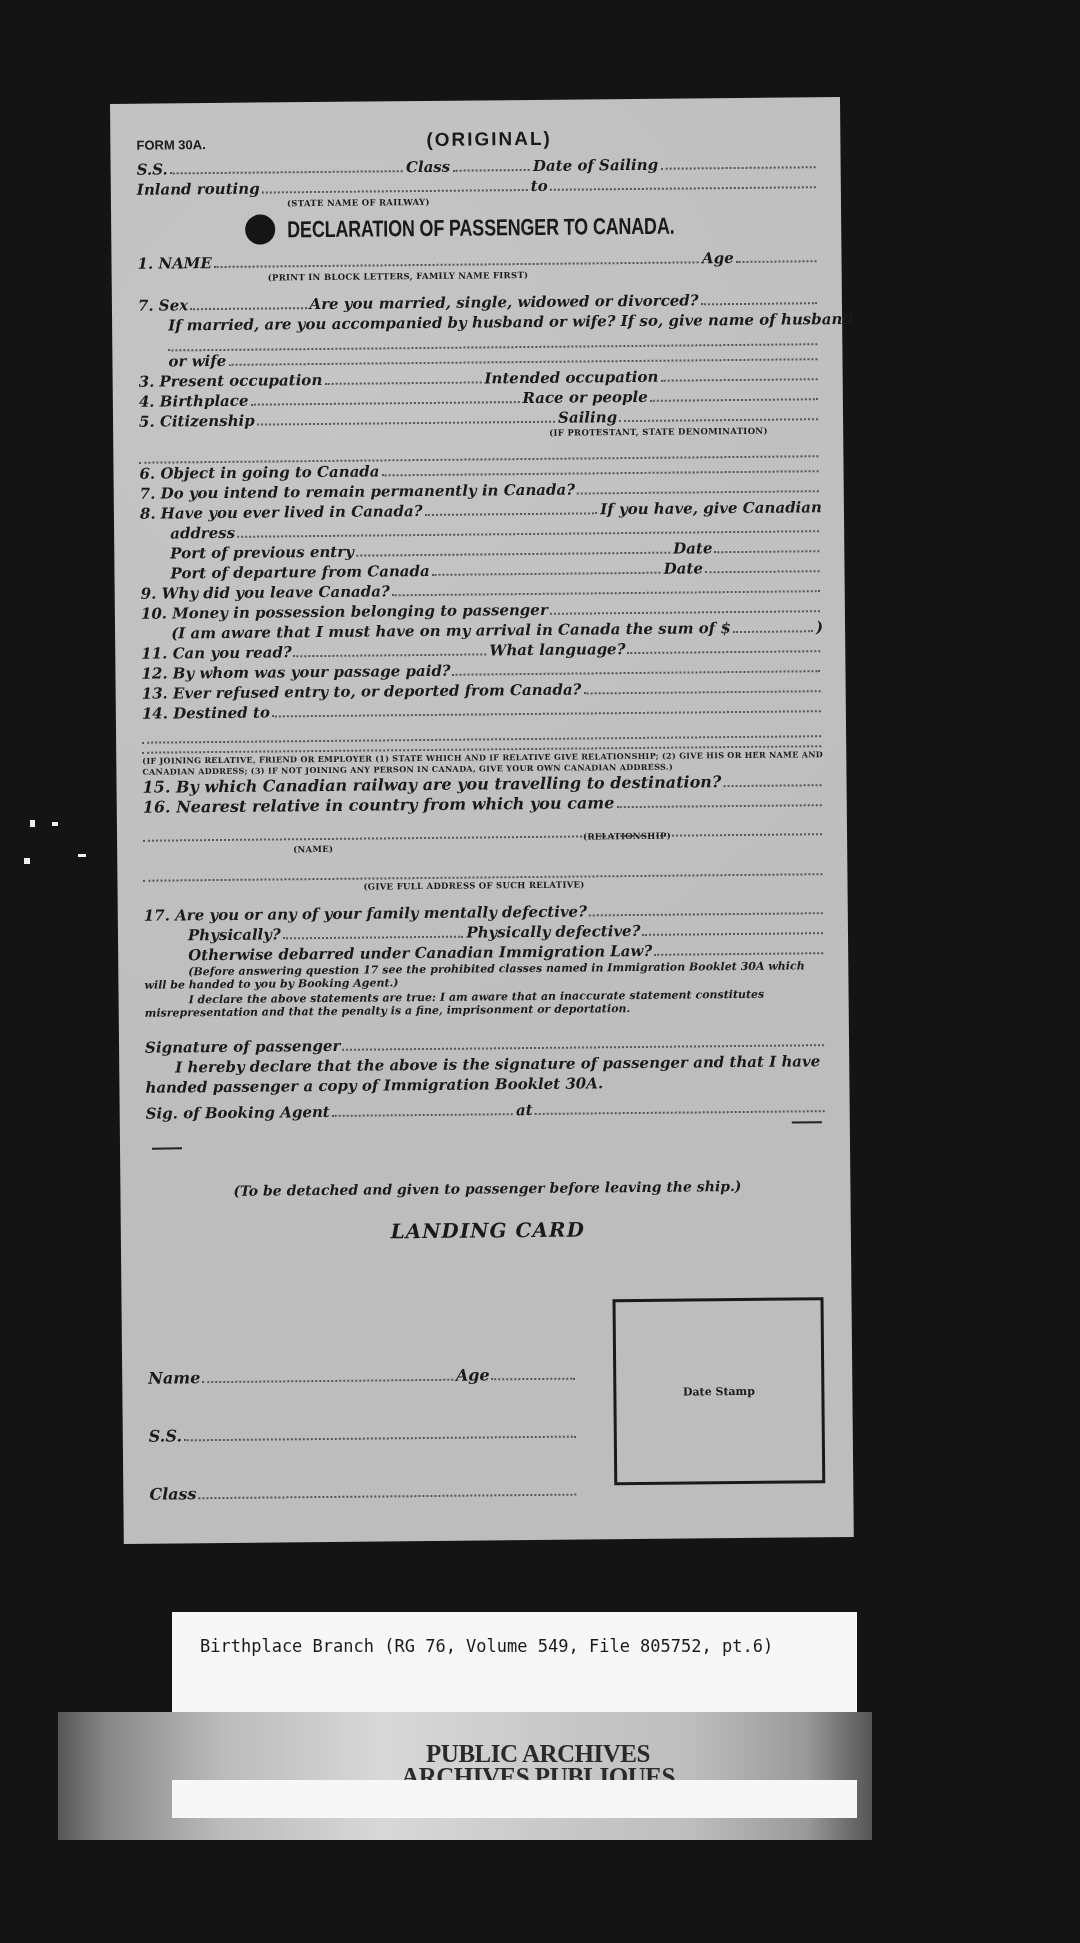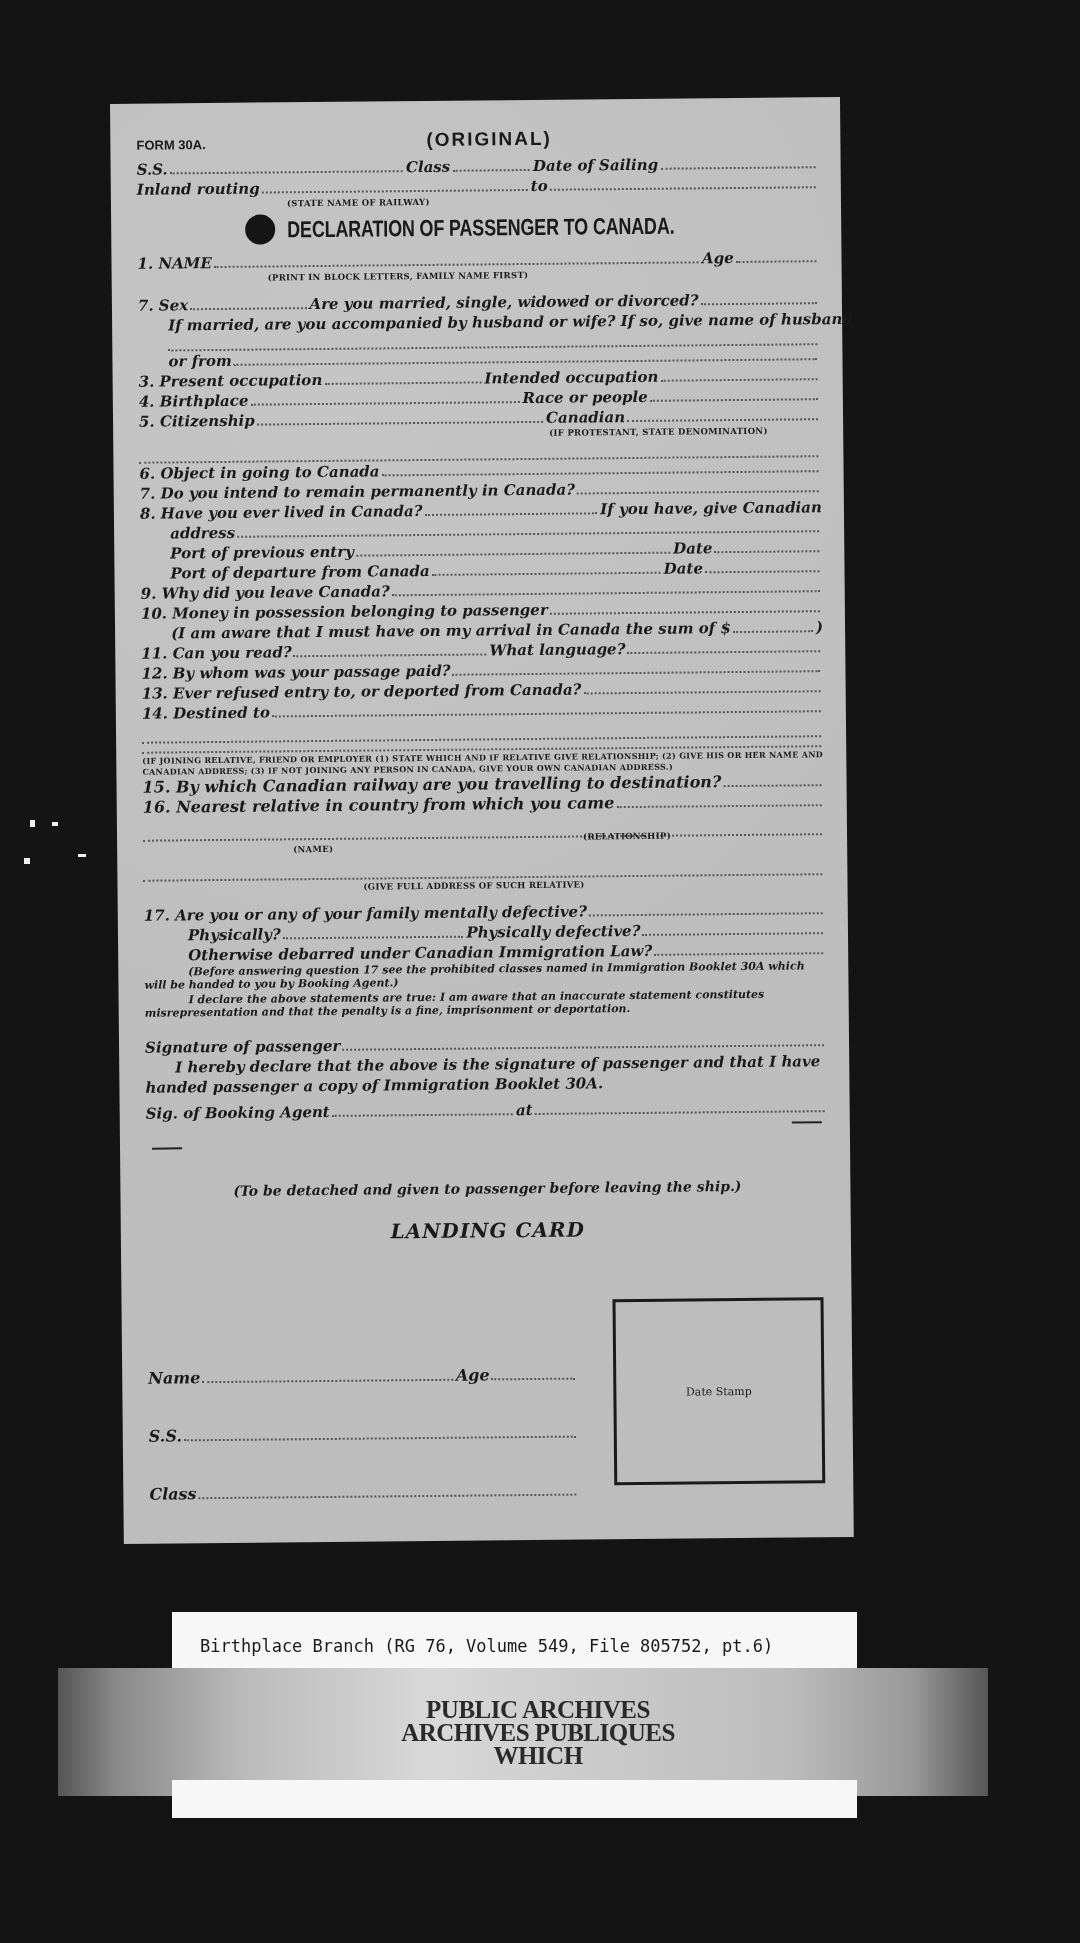--- a/index.html
+++ b/index.html
@@ -25,29 +25,29 @@
     .original { position: absolute; left: 290px; top: 2px; font-family: "Liberation Sans", sans-serif; font-weight: bold; font-size: 19px; letter-spacing: 2px; }
     .title-row { display: flex; align-items: center; margin: 6px 0 8px 108px; }
     .bullet { width: 30px; height: 30px; border-radius: 50%; background: #151515; margin-right: 12px; }
     .title { font-family: "Liberation Sans", sans-serif; font-weight: bold; font-size: 23px; transform: scaleX(0.78); transform-origin: left; letter-spacing: -0.2px; }
     .gap6 { height: 6px; } .gap12 { height: 12px; } .gap18 { height: 18px; }
     .note { font-style: italic; font-weight: bold; font-size: 11px; line-height: 13px; white-space: normal; }
     .dotline { border-bottom: 2px dotted #555; height: 14px; margin-right: 3px; }
     .landing-title { text-align: center; font-style: italic; font-weight: bold; font-size: 20px; letter-spacing: 1px; margin: 22px 0 0 0; }
     .detach { text-align: center; font-style: italic; font-weight: bold; font-size: 14px; margin-top: 30px; }
     .stamp-box { position: absolute; right: 28px; top: 1200px; width: 205px; height: 180px; border: 3px solid #1a1a1a; display: flex; align-items: center; justify-content: center; }
-    .stamp-label { font-weight: normal; font-size: 11px; }
+    .stamp-label { font-weight: bold; font-size: 11px; }
     .landing-fields { position: absolute; left: 26px; top: 1265px; width: 430px; }
     .landing-fields .row { font-size: 16px; margin-bottom: 38px; }
     .ref-label {
       position: absolute; left: 172px; top: 1612px; width: 685px; height: 100px; background: #f7f7f7;
       font-family: "DejaVu Sans Mono", monospace; font-size: 17px; padding: 24px 0 0 28px; box-sizing: border-box;
     }
     .archive-band {
-      position: absolute; left: 58px; top: 1668px; width: 930px; height: 128px;
+      position: absolute; left: 58px; top: 1712px; width: 814px; height: 128px;
       background: linear-gradient(90deg, #555 0%, #888 6%, #bbb 20%, #d8d8d8 40%, #c9c9c9 60%, #bdbdbd 78%, #999 92%, #555 100%);
     }
     .archive-band .stamp {
       position: absolute; left: 300px; top: 30px; width: 360px; text-align: center;
       font-family: "Liberation Serif", serif; font-weight: bold; font-size: 25px; line-height: 23px; color: #2a2a2a; letter-spacing: -0.5px;
     }
     .bottom-label { position: absolute; left: 172px; top: 1780px; width: 685px; height: 38px; background: #f7f7f7; }
     .tick { position: absolute; background: #f0f0f0; }
   </style>
 </head>
@@ -94,40 +94,40 @@
     <span class="lbl">7. Sex</span>
     <span class="dots"></span>
     <span class="lbl">Are you married, single, widowed or divorced?</span>
     <span class="dots"></span>
   </div>
   <div class="row indent">
     <span class="lbl">If married, are you accompanied by husband or wife?   If so, give name of husband</span>
   </div>
   <div class="dotline" style="margin-left:30px"></div>
   <div class="row indent">
-    <span class="lbl">or from</span>
+    <span class="lbl">or wife</span>
     <span class="dots"></span>
   </div>
 
   <div class="row">
     <span class="lbl">3. Present occupation</span>
     <span class="dots"></span>
     <span class="lbl">Intended occupation</span>
     <span class="dots"></span>
   </div>
   <div class="row">
     <span class="lbl">4. Birthplace</span>
     <span class="dots" style="flex:1.6"></span>
     <span class="lbl">Race or people</span>
     <span class="dots"></span>
   </div>
   <div class="row">
     <span class="lbl">5. Citizenship</span>
     <span class="dots" style="flex:1.5"></span>
-    <span class="lbl">Canadian</span>
+    <span class="lbl">Sailing</span>
     <span class="dots"></span>
   </div>
   <div class="caption" style="padding-left:410px">(IF PROTESTANT, STATE DENOMINATION)</div>
 
   <div class="dotline" style="margin-top:6px"></div>
   <div class="row">
     <span class="lbl">6. Object in going to Canada</span>
     <span class="dots"></span>
   </div>
   <div class="row">

